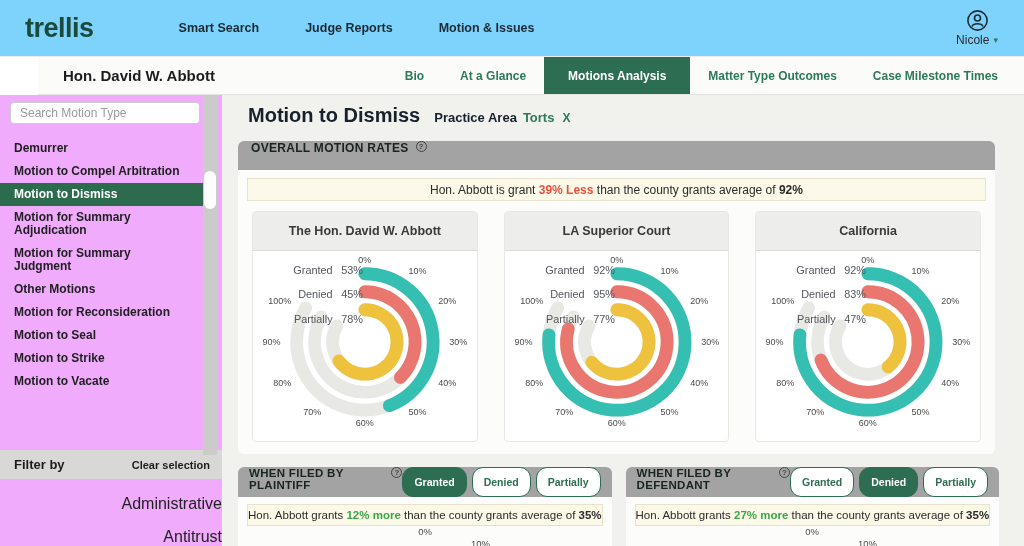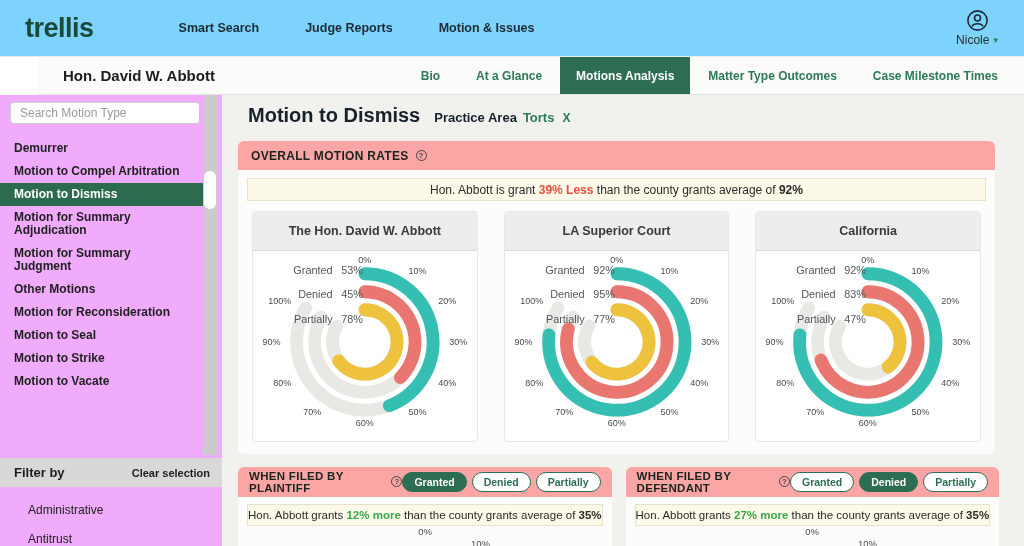--- a/index.html
+++ b/index.html
@@ -19,21 +19,21 @@
   .user-name { font-size:12px; color:#2b2b2b; }
   .caret { font-size:9px; color:#2D7A57; line-height:1; }
 
   
   .judgebar { height:38px; background:#FBFBFA; border-bottom:1px solid #e3e3e1;
     display:flex; align-items:center; padding-left:25px;margin-left:38px; }
   .judge-name { font-size:15px; font-weight:700; color:#1D1D1F; }
   .tabs { margin-left:auto; display:flex; height:100%; align-items:stretch; margin-right:8px; }
   .tab { font-size:12px; font-weight:700; color:#2C7A57; padding:0 18px;
     display:flex; align-items:center; }
-  .tab.active { background:#2D6E52; color:#fff; padding:0 16px; }
+  .tab.active { background:#2D6E52; color:#fff; padding:0 24px; }
 
   
   .layout { display:flex; height:451px; }
 
   
   .sidebar { width:222px; position:relative; background:#f0abfc; display:flex; flex-direction:column; }
   .search-input { margin:7px 22px 0 10px; height:22px; border:1px solid #cccccc;
     border-radius:4px; padding:0 9px; font-size:12px; color:#444;
     font-family:inherit; outline:none; }
   .search-input::placeholder { color:#9a9a9a; }
@@ -44,32 +44,32 @@
   .sb-spacer { flex:1; }
   .scrollbar { position:absolute; top:0; right:5px; width:14px; height:360px;
     background:#CBCBCA; }
   .scroll-thumb { position:absolute; top:76px; left:1px; width:12px; height:38px;
     background:#fff; border-radius:6px; }
   .filter-bar { height:29px; background:#D8D8D7; display:flex; align-items:center;
     padding:0 12px 0 14px; }
   .filter-title { font-size:13px; font-weight:700; color:#1D1D1D; }
   .clear { margin-left:auto; font-size:11px; font-weight:700; color:#1D1D1D; }
   .filter-items { padding:16px 0 0 28px; display:flex; flex-direction:column; gap:15px; }
-  .filter-item { font-size:12px; color:#222; }
+  .filter-item { font-size:16px; color:#222;text-align:right; }
 
   
   .main { flex:1; background:#F1F1EE; padding:0 29px 0 16px; overflow:hidden; }
   .title-row { padding:9px 0 8px 10px; display:flex; align-items:baseline; }
   .page-title { font-size:20px; font-weight:700; color:#16212B; }
   .pa-label { margin-left:14px; font-size:13px; font-weight:700; color:#16212B; }
   .pa-value { margin-left:6px; font-size:13px; font-weight:700; color:#2C7A57; }
   .pa-x { margin-left:8px; font-size:12px; font-weight:700; color:#2C7A57; cursor:pointer; }
 
-  .panel-header { background:#fca5a5; border-radius:6px 6px 0 0; display:flex;
-    align-items:center; padding:0 13px; }
+  .panel-header { background:#a3a3a3; border-radius:6px 6px 0 0; display:flex;
+    padding:0 13px; }
   .panel-title { font-size:12px; font-weight:700; color:#1A241E; letter-spacing:0.3px; }
   .qicon { width:11px; height:11px; border:1px solid #454545; border-radius:50%;
     font-size:8px; line-height:10px; text-align:center; color:#454545;
     margin-left:7px; font-weight:700; flex:0 0 auto; cursor:pointer; }
   .panel-body { background:#FCFCFA; border-radius:0 0 6px 6px; }
 
   .overall { margin-top:6px; }
   .overall .panel-header { height:29px; }
   .overall .panel-body { padding:8px 9px 12px; }
 

